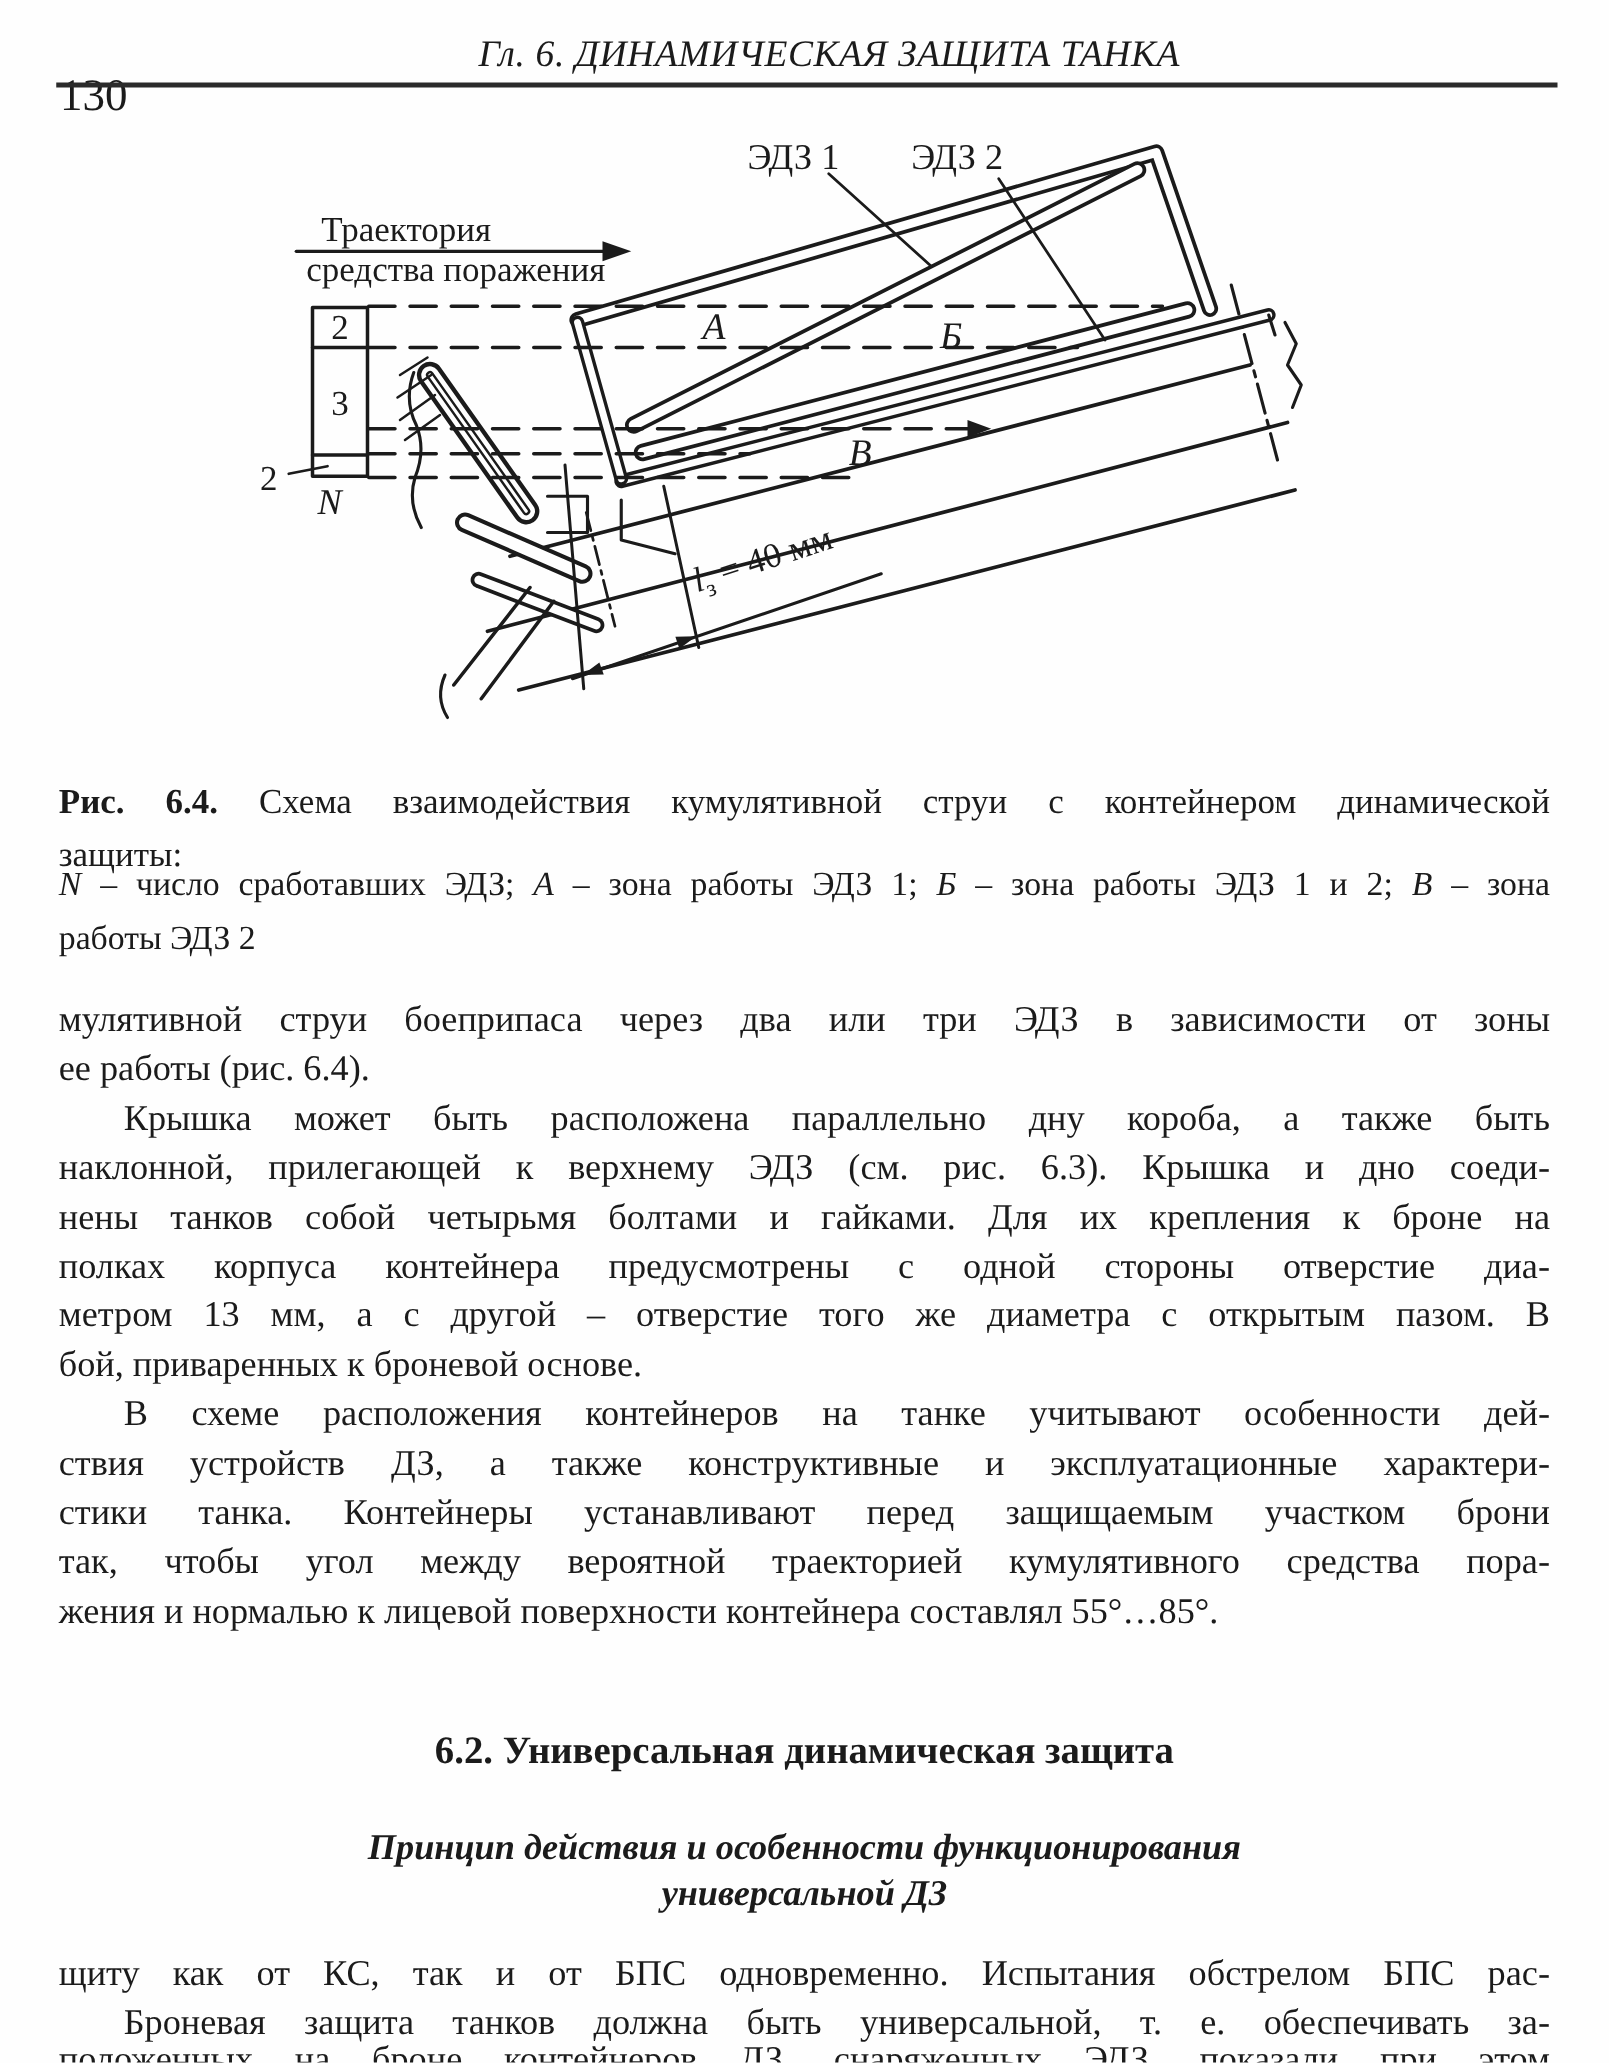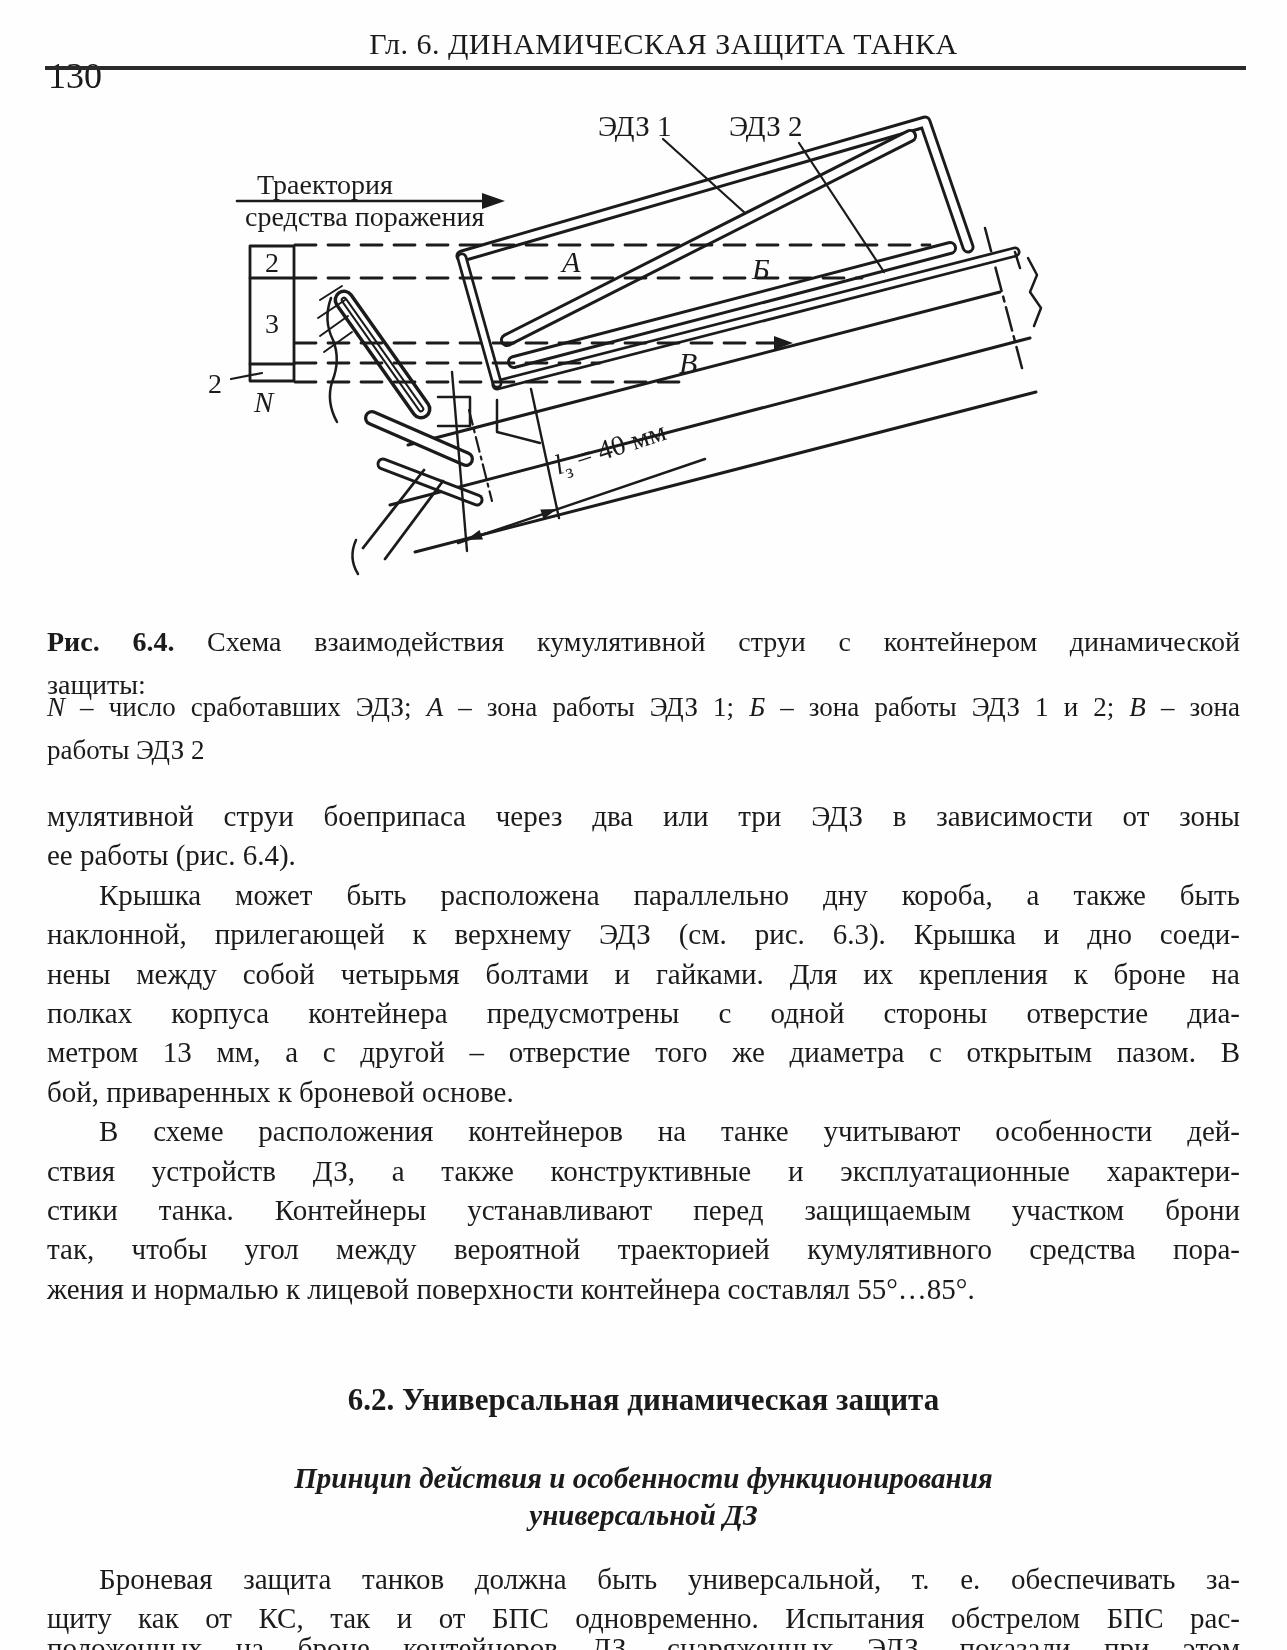--- a/index.html
+++ b/index.html
@@ -2,21 +2,21 @@
 <html><head>
 <meta charset="utf-8">
 <style>
   html,body{margin:0;padding:0;}
   body{width:1287px;height:1650px;position:relative;overflow:hidden;
        background:#fefefe;color:#1b1b1b;
        font-family:"Liberation Serif","DejaVu Serif",serif;}
   .abs{position:absolute;}
   
   #page-number{left:48px;top:27px;font-size:36px;margin-top:28px;}
-  #running-title{left:0;right:0;top:27px;text-align:center;font-size:30px;letter-spacing:.5px;margin-left:40px;}
+  #running-title{left:0;right:0;top:27px;text-align:center;font-style:italic;font-size:30px;letter-spacing:.5px;margin-left:40px;}
   #header-rule{left:45px;top:66px;width:1201px;height:4px;background:#2b2b2b;}
   
   #figure{left:0;top:0;width:1287px;height:585px;}
   #figure svg{position:absolute;left:0;top:0;}
   .figlab{position:absolute;font-size:29px;white-space:nowrap;}
   .it{font-style:italic;}
   #lab-traj1{left:257px;top:169px;font-size:28px;}
   #lab-traj2{left:245px;top:201px;font-size:28px;}
   #lab-edz1{left:598px;top:110px;}
   #lab-edz2{left:729px;top:110px;}
@@ -151,32 +151,32 @@
 <div class="abs cap" id="legend-block">
   <div class="capline jl"><i>N</i> – число сработавших ЭДЗ; <i>А</i> – зона работы ЭДЗ 1; <i>Б</i> – зона работы ЭДЗ 1 и 2; <i>В</i> – зона</div>
   <div class="capline cl">работы ЭДЗ 2</div>
 </div>
 
 <div class="abs bodyblock" id="body-1">
   <div class="bl">мулятивной струи боеприпаса через два или три ЭДЗ в зависимости от зоны</div>
   <div class="bl last">ее работы (рис. 6.4).</div>
   <div class="bl ind">Крышка может быть расположена параллельно дну короба, а также быть</div>
   <div class="bl">наклонной, прилегающей к верхнему ЭДЗ (см. рис. 6.3). Крышка и дно соеди-</div>
-  <div class="bl">нены между собой четырьмя болтами и гайками. Для их крепления к броне на</div>
+  <div class="bl">нены танков собой четырьмя болтами и гайками. Для их крепления к броне на</div>
   <div class="bl">полках корпуса контейнера предусмотрены с одной стороны отверстие диа-</div>
   <div class="bl">метром 13 мм, а с другой – отверстие того же диаметра с открытым пазом. В</div>
   <div class="bl last">бой, приваренных к броневой основе.</div>
   <div class="bl ind">В схеме расположения контейнеров на танке учитывают особенности дей-</div>
   <div class="bl">ствия устройств ДЗ, а также конструктивные и эксплуатационные характери-</div>
   <div class="bl">стики танка. Контейнеры устанавливают перед защищаемым участком брони</div>
   <div class="bl">так, чтобы угол между вероятной траекторией кумулятивного средства пора-</div>
   <div class="bl last">жения и нормалью к лицевой поверхности контейнера составлял 55°…85°.</div>
 </div>
 
 <div class="abs" id="section-heading">6.2. Универсальная динамическая защита</div>
 <div class="abs" id="subsection-1">Принцип действия и особенности функционирования</div>
 <div class="abs" id="subsection-2">универсальной ДЗ</div>
 
 <div class="abs bodyblock" id="body-2">
+  <div class="bl">щиту как от КС, так и от БПС одновременно. Испытания обстрелом БПС рас-</div>
   <div class="bl ind">Броневая защита танков должна быть универсальной, т. е. обеспечивать за-</div>
-  <div class="bl">щиту как от КС, так и от БПС одновременно. Испытания обстрелом БПС рас-</div>
 </div>
 <div class="abs" id="partial-line">положенных на броне контейнеров ДЗ, снаряженных ЭДЗ, показали при этом</div>
 
 </body></html>

